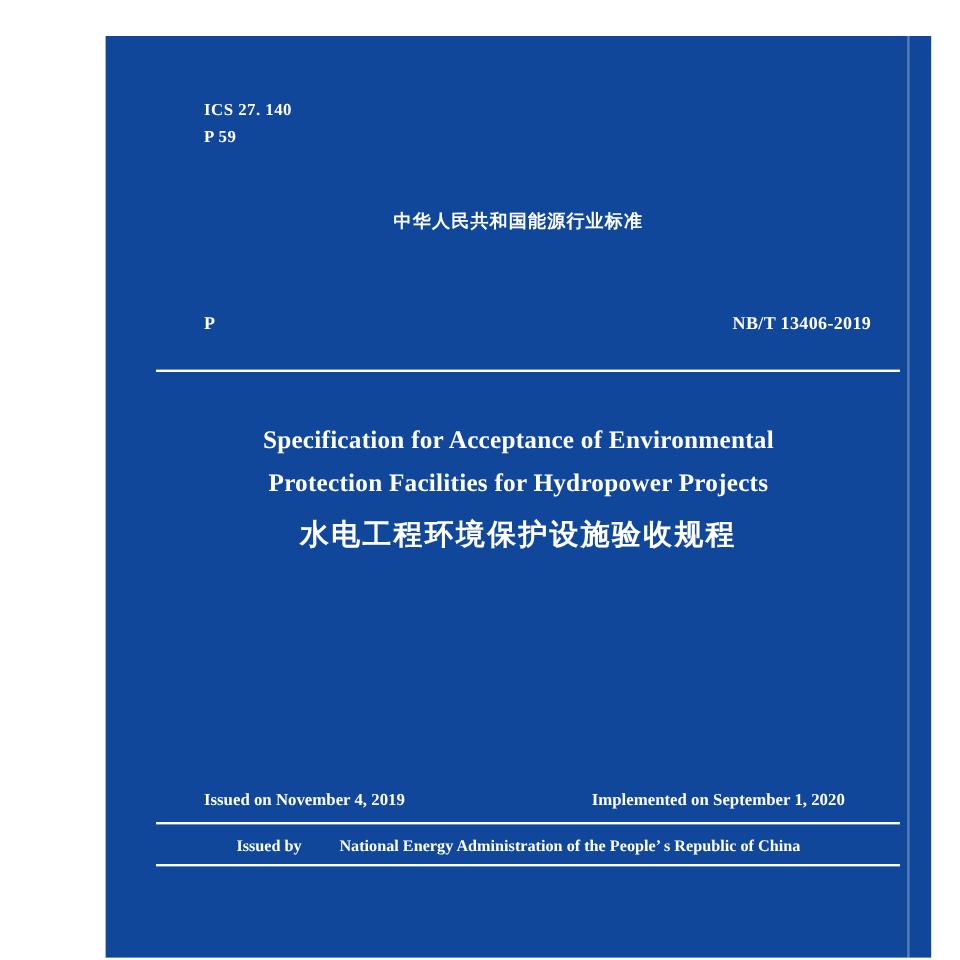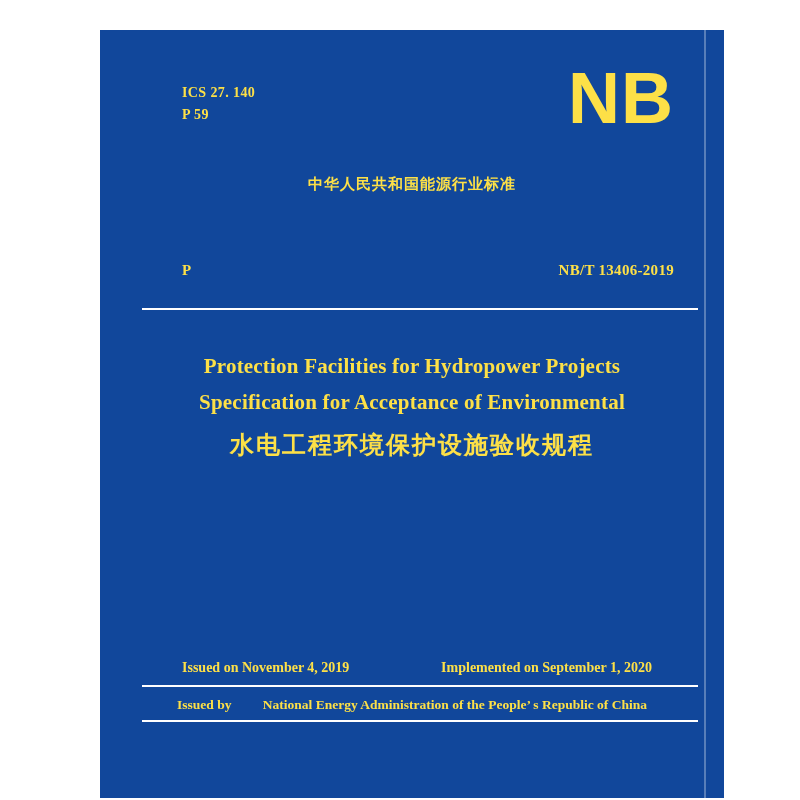--- a/index.html
+++ b/index.html
@@ -14,26 +14,26 @@
   }
   .page {
     position: relative;
     width: 800px;
     height: 800px;
     background: #ffffff;
     overflow: hidden;
   }
   .cover {
     position: absolute;
-    left: 100px;
+    left: 88px;
     top: 30px;
-    width: 624px;
+    width: 688px;
     height: 768px;
     background: #11479b;
-    color: #fde047;
+    color: #ffffff;
   }
   
   .spine-stripe {
     position: absolute;
     top: 0;
     right: 18px;
     width: 2px;
     height: 768px;
     background: rgba(255,255,255,0.30);
   }
@@ -155,36 +155,35 @@
 <div class="page">
   <div class="cover">
 
     <div class="spine-stripe"></div>
 
     <div class="icsblock">
       <div>ICS 27. 140</div>
       <div>P 59</div>
     </div>
 
-    <div class="nb-logo">NB</div>
 
     <div class="org-block">
       <div class="org-cn">中华人民共和国能源行业标准</div>
     </div>
 
     <div class="code-row">
       <span>P</span>
       <span>NB/T 13406-2019</span>
     </div>
 
     <div class="rule rule-top"></div>
 
     <div class="title-block">
+      <div class="title-en">Specification for Acceptance of Environmental</div>
       <div class="title-en">Protection Facilities for Hydropower Projects</div>
-      <div class="title-en">Specification for Acceptance of Environmental</div>
       <div class="title-cn">水电工程环境保护设施验收规程</div>
     </div>
 
     <div class="dates-row">
       <span>Issued on November 4, 2019</span>
       <span>Implemented on September 1, 2020</span>
     </div>
 
     <div class="rule rule-bottom"></div>
     <div class="rule rule-bottom2"></div>

